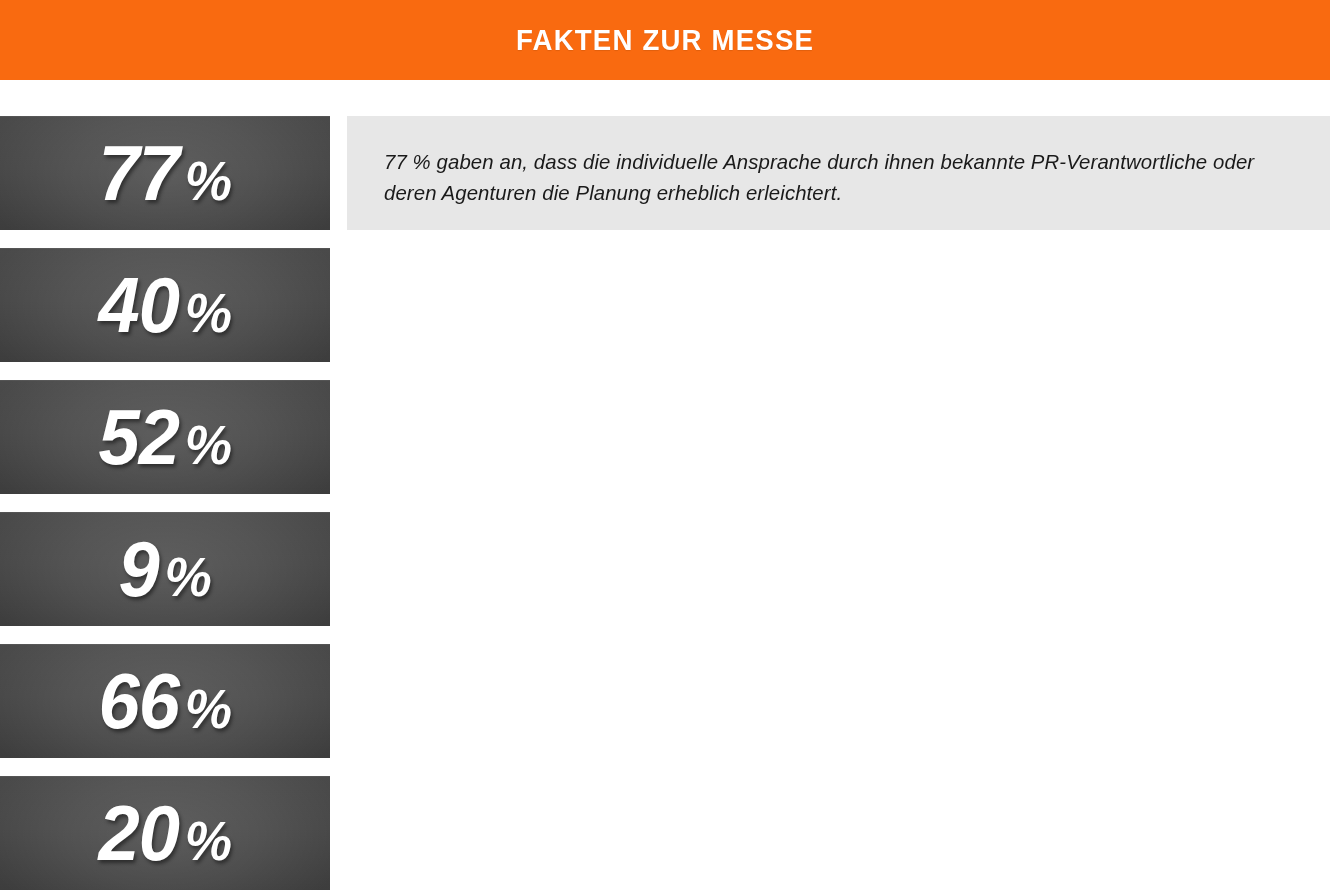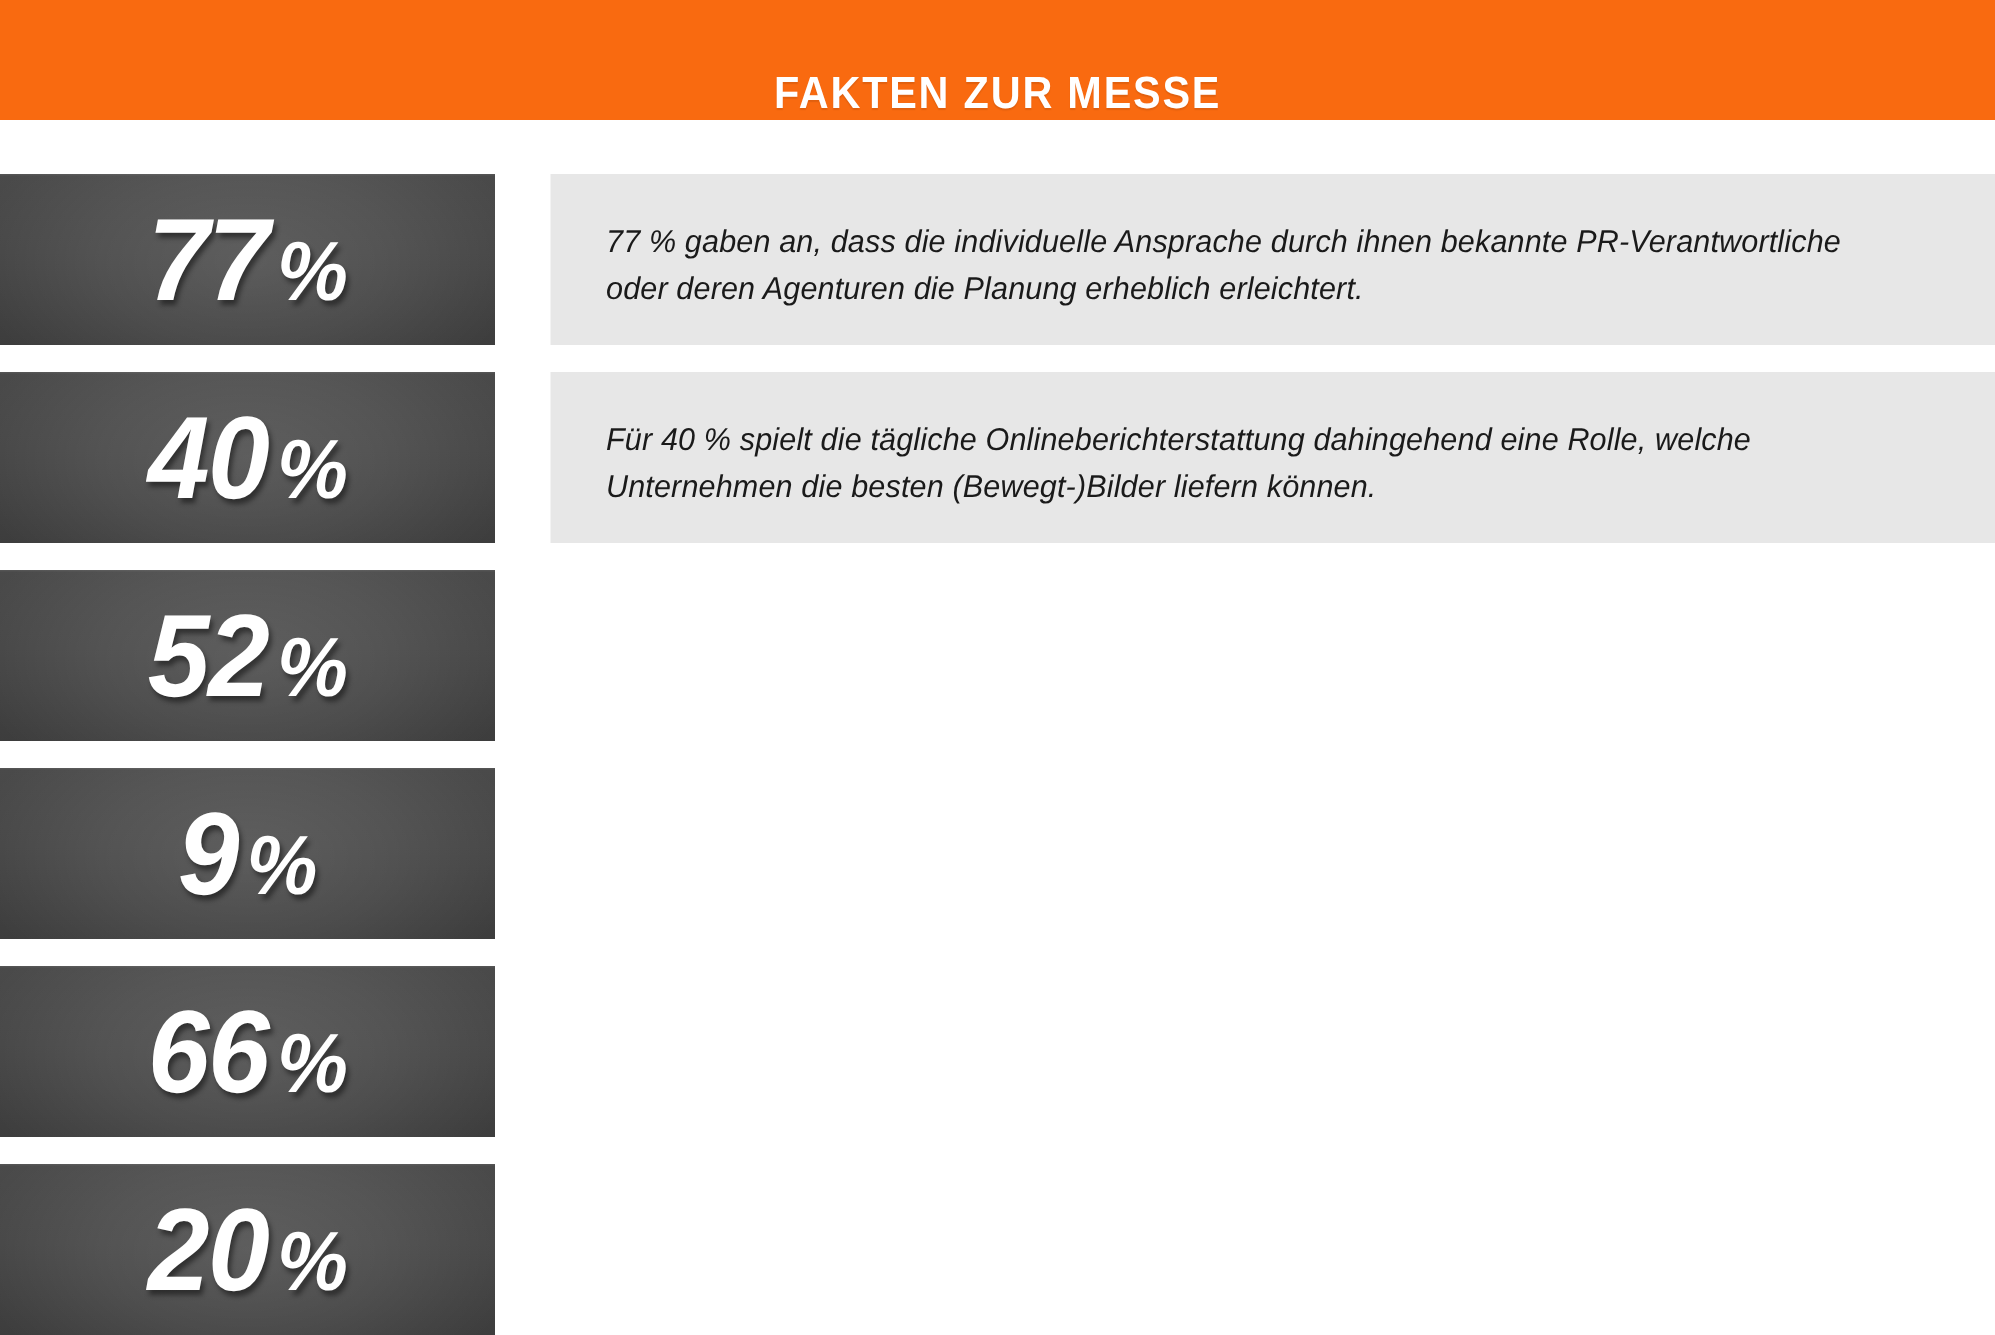--- a/index.html
+++ b/index.html
@@ -24,21 +24,21 @@
 
   
   .header {
     position: absolute;
     left: 0;
     top: 0;
     width: 1330px;
     height: 80px;
     background: #f96a10;
     display: flex;
-    align-items: flex-end;
+    align-items: center;
     justify-content: center;
     box-sizing: border-box;
   }
   .header-title {
     color: #ffffff;
     font-family: "Liberation Sans Narrow", "Liberation Sans", sans-serif;
     font-size: 30px;
     font-weight: bold;
     letter-spacing: 1.3px;
     transform: scaleX(0.92);
@@ -103,21 +103,20 @@
     position: absolute;
     left: 347px;
     top: 0;
     right: 0;
     height: 114px;
     background: #e7e7e7;
     display: flex;
     align-items: center;
     box-sizing: border-box;
     padding: 10px 34px 0 37px;
-    margin-left: 20px;
   }
   .fact-desc-text {
     color: #1a1a1a;
     font-family: "Liberation Sans Narrow", "Liberation Sans", sans-serif;
     font-size: 21px;
     line-height: 1.47;
     letter-spacing: 0.1px;
     transform: scaleX(0.97);
     transform-origin: left center;
   }
@@ -143,23 +142,20 @@
           <div class="fact-desc-text">77 % gaben an, dass die individuelle Ansprache durch ihnen bekannte PR-Verantwortliche oder deren Agenturen die Planung erheblich erleichtert.</div>
         </div>
       </div>
       <div class="fact-row">
         <div class="fact-tile">
           <div class="fact-value">
             <span class="num">40</span>
             <span class="pct">%</span>
           </div>
         </div>
-        <div class="fact-desc">
-          <div class="fact-desc-text">Für 40 % spielt die tägliche Onlineberichterstattung dahingehend eine Rolle, welche Unternehmen die besten (Bewegt-)Bilder liefern können.</div>
-        </div>
       </div>
       <div class="fact-row">
         <div class="fact-tile">
           <div class="fact-value">
             <span class="num">52</span>
             <span class="pct">%</span>
           </div>
         </div>
       </div>
       <div class="fact-row">

